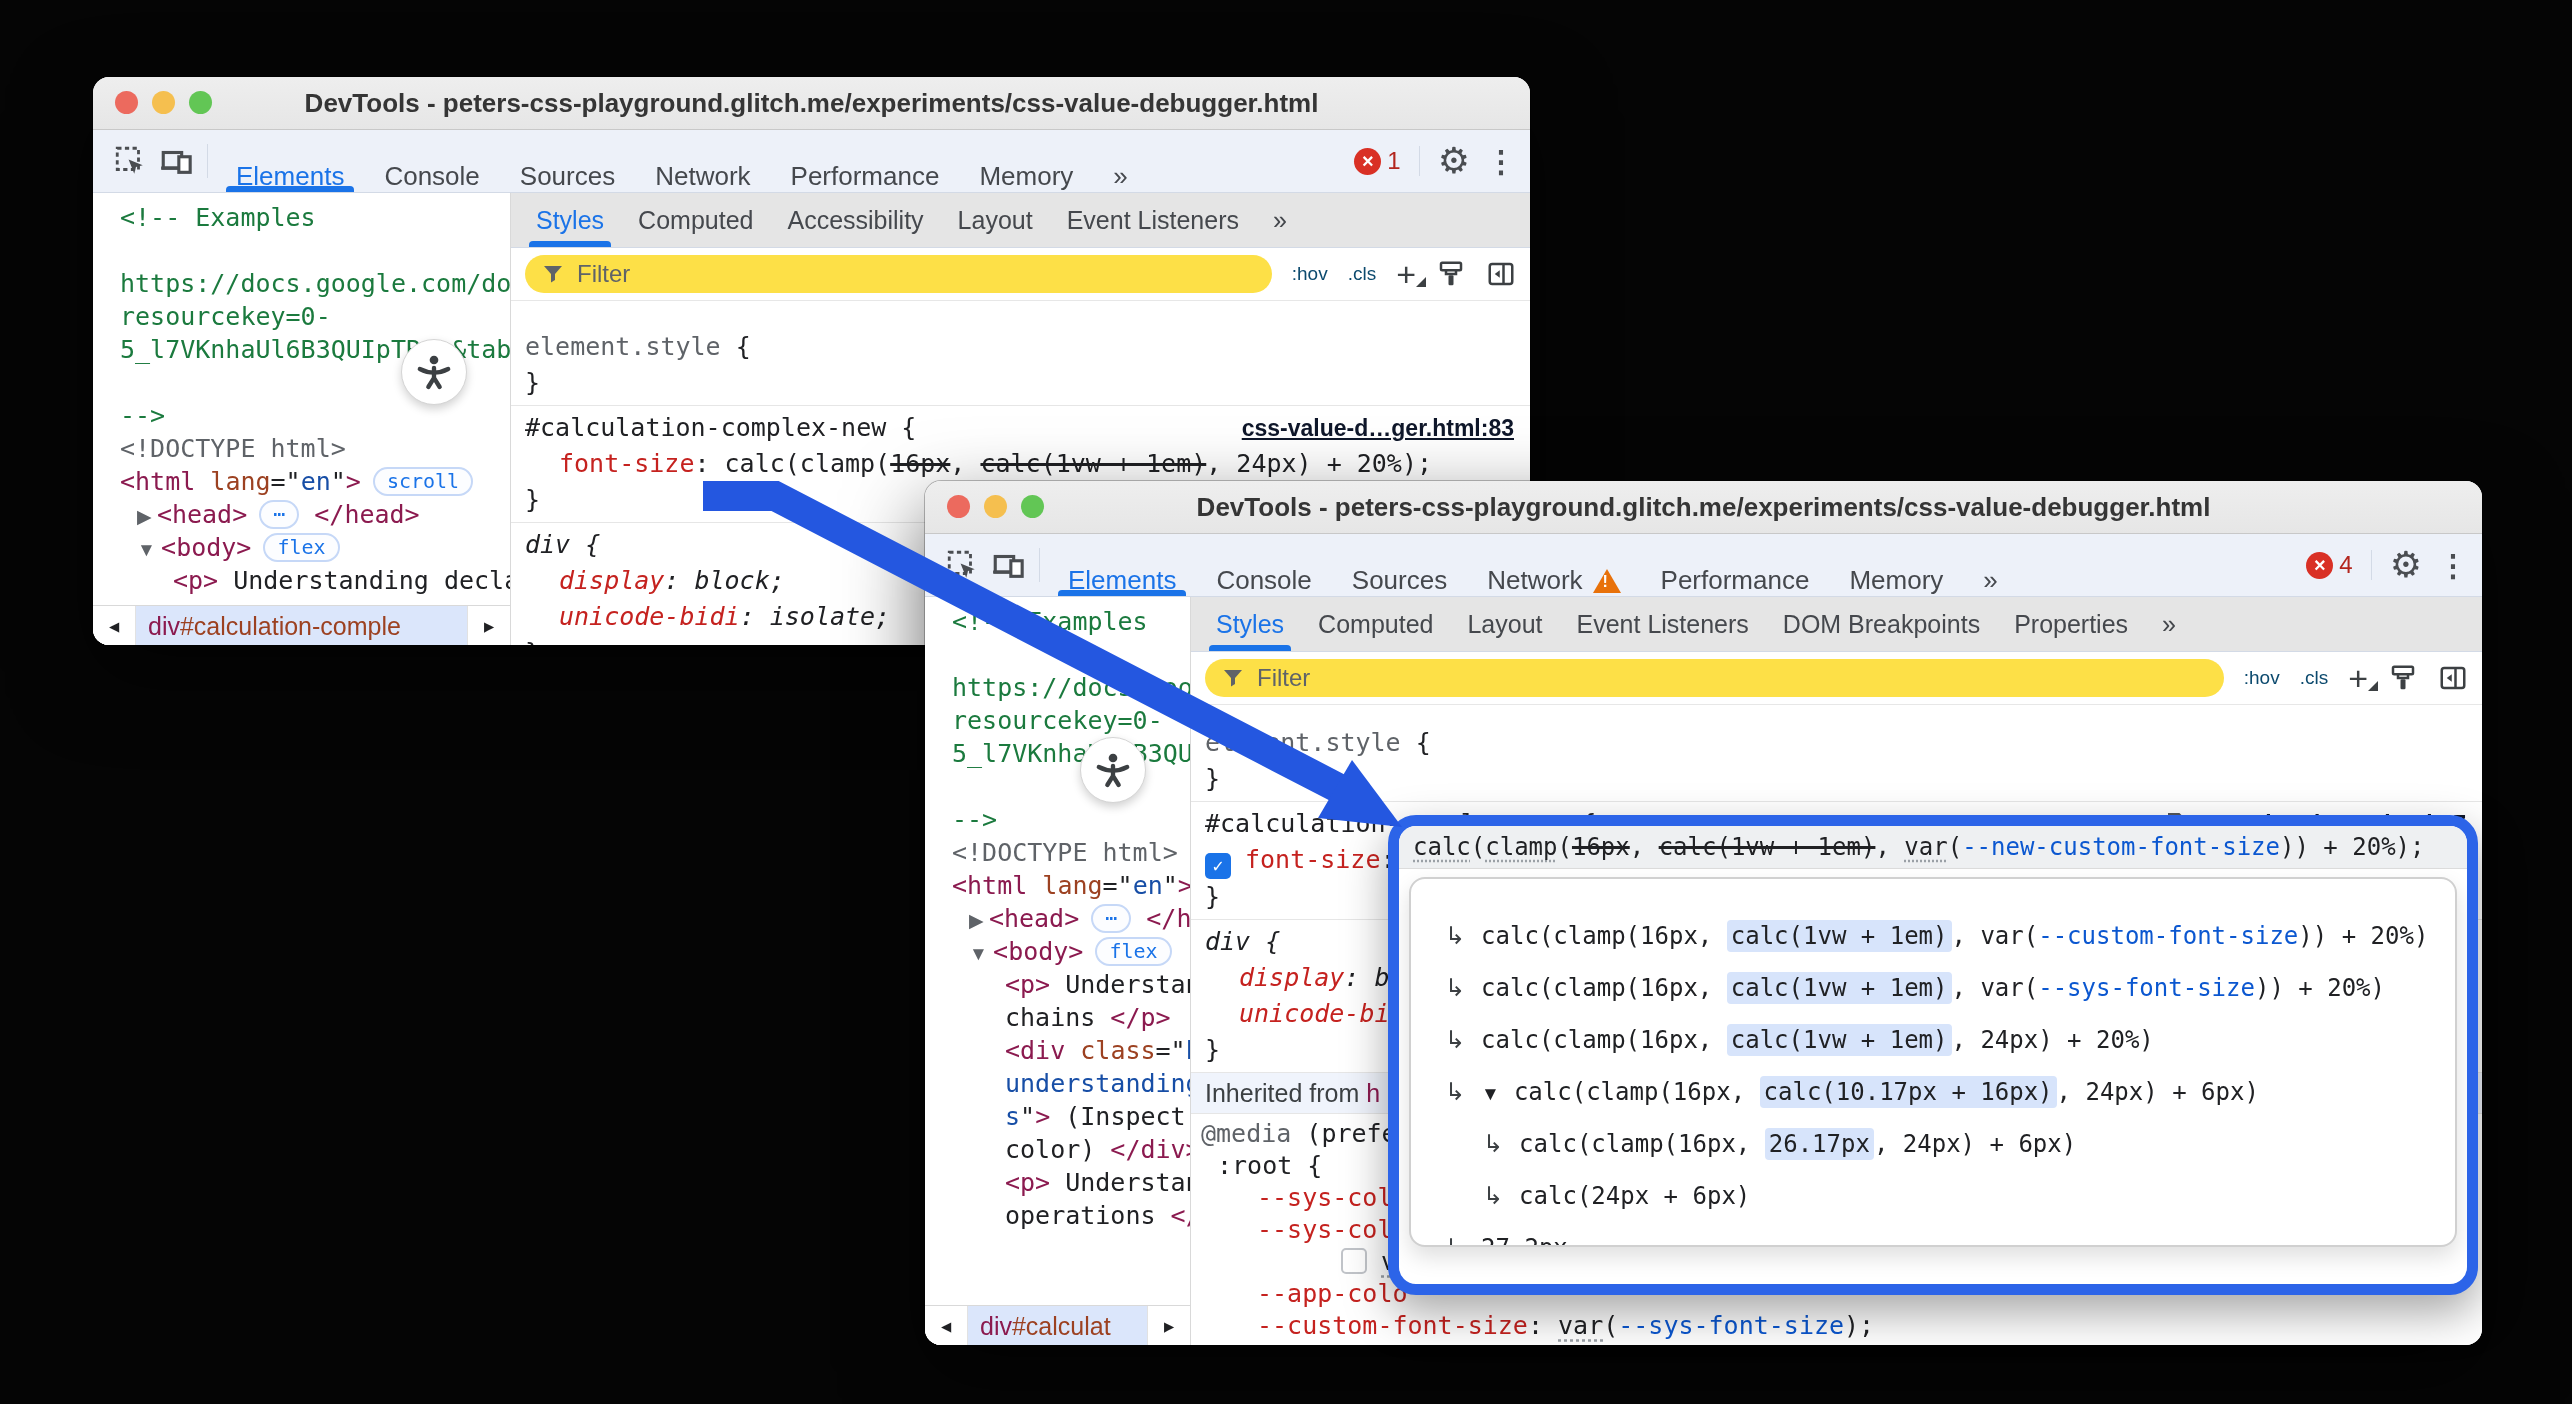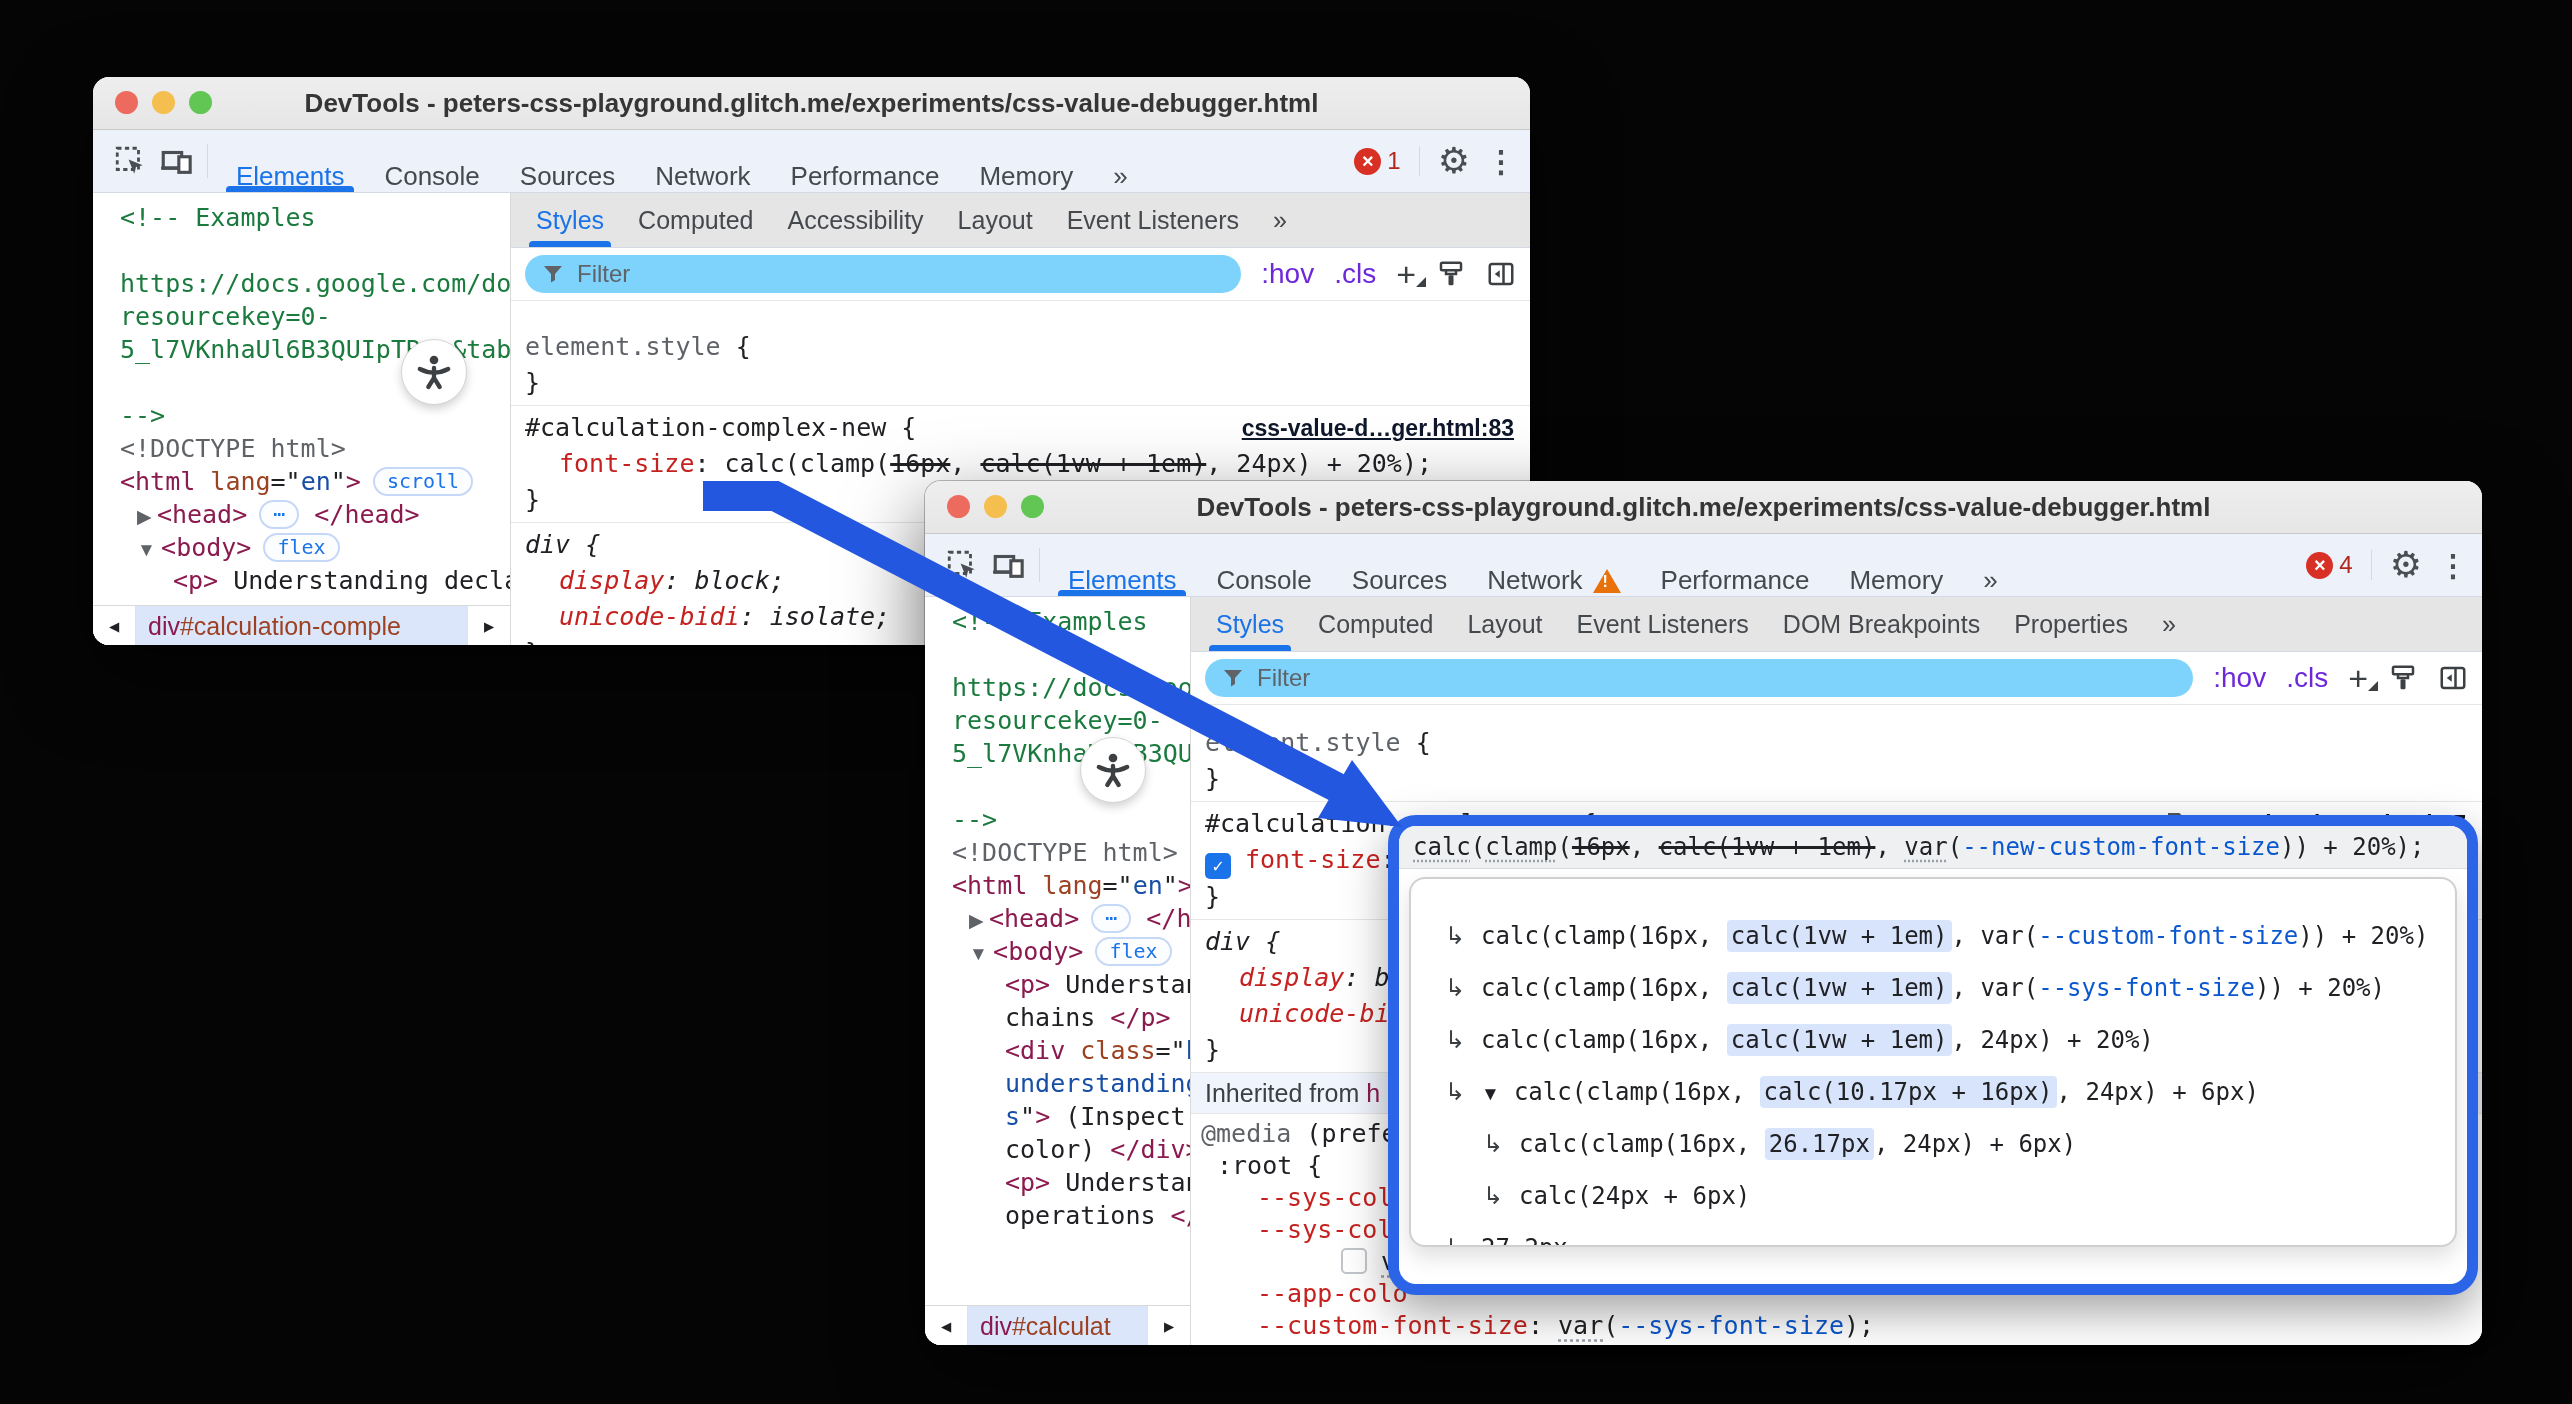--- a/index.html
+++ b/index.html
@@ -35,23 +35,23 @@
             font-family:"DejaVu Sans Mono",monospace;font-size:25px;color:#202124;}
   .w1 .treepane{width:417px;}
   .w2 .treepane{width:265px;}
   .treelines{padding-top:8px;}
   .tl{height:33px;line-height:33px;white-space:pre;overflow:hidden;}
   .tl.t0{padding-left:27px;}.tl.t1{padding-left:44px;}.tl.t2{padding-left:80px;}
   .stylespane{flex:1;display:flex;flex-direction:column;background:#fff;overflow:hidden;}
   .subtabs{height:54px;background:#e5e5e5;border-bottom:1px solid #d3dae6;display:flex;align-items:stretch;padding-left:8px;flex:none;}
   .subtabs .tab{font-size:25px;padding:0 17px;}
   .filterrow{height:52px;display:flex;align-items:center;gap:20px;padding:0 14px;border-bottom:1px solid #e7e7e7;flex:none;}
-  .fpill{flex:1;height:38px;background:#7dd3fc;border-radius:19px;display:flex;align-items:center;
+  .fpill{flex:1;height:38px;background:#fde047;border-radius:19px;display:flex;align-items:center;
          gap:12px;padding:0 16px;color:#5f6368;font-size:24px;}
-  .fctl{color:#6d28d9;font-size:28px;white-space:nowrap;}
+  .fctl{color:#0c4a6e;font-size:19px;white-space:nowrap;}
   .plusw{position:relative;font-size:34px;color:#3c4043;line-height:30px;}
   .plusw::after{content:"";position:absolute;right:-10px;bottom:2px;border-left:10px solid transparent;
                 border-bottom:10px solid #3c4043;}
   .rules{flex:1;font-family:"DejaVu Sans Mono",monospace;font-size:25px;color:#202124;overflow:hidden;}
   .w1 .rules{padding-top:24px;}
   .w2 .rules{padding-top:16px;}
   .sec{padding:4px 0;border-bottom:1px solid #e6e6e6;}
   .sec.hdr{background:#f0f4fc;padding:0;}
   .sec.hdr .rl{font-family:"Liberation Sans",sans-serif;color:#3c4043;height:40px;line-height:40px;}
   .rl{min-height:36px;line-height:36px;white-space:pre;position:relative;}

